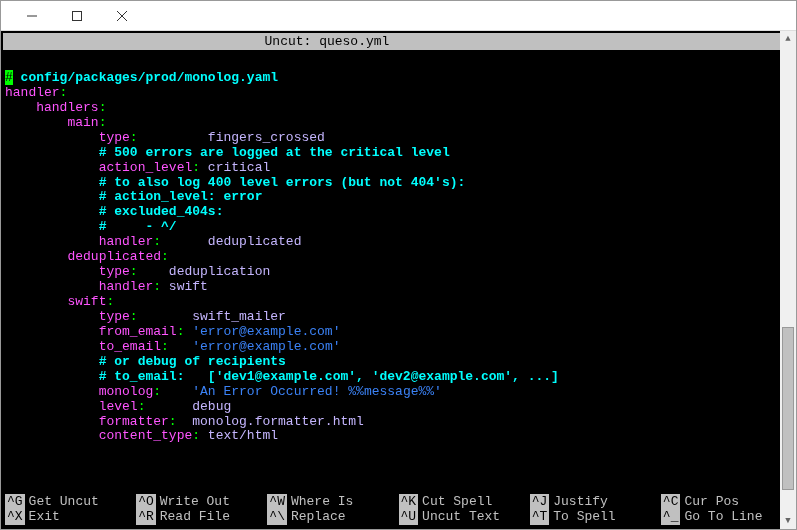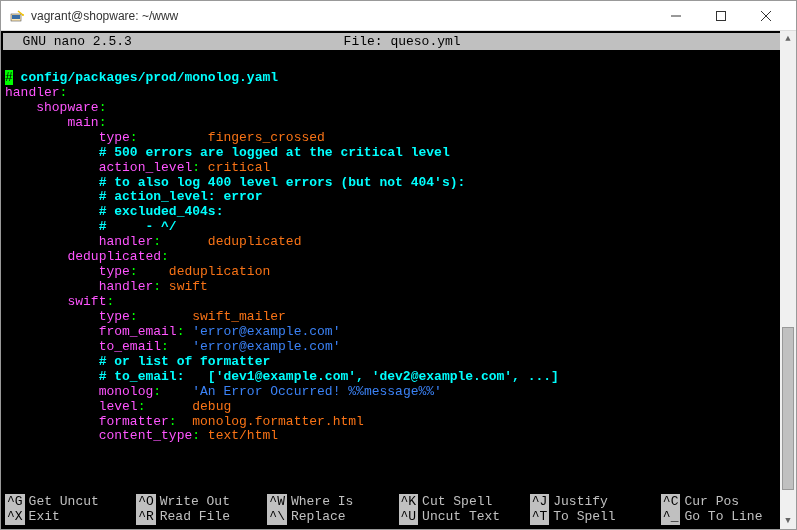--- a/index.html
+++ b/index.html
@@ -103,21 +103,21 @@
     }
     .key {
       background: #c0c0c0;
       color: #000;
       padding: 0 2px;
     }
     .c-comment { color: #00ffff; font-weight: bold; }
     .c-key { color: #ff55ff; }
     .c-green { color: #00ff00; }
     .c-yellow { color: #3b82f6; }
-    .c-white { color: #f97316; }
+    .c-white { color: #c4b5fd; }
     .cursor {
       background: #00ff00;
       color: #000;
     }
     .scrollbar {
       position: absolute;
       right: 0;
       top: 0;
       bottom: 0;
       width: 16px;
@@ -147,31 +147,20 @@
       height: 35%;
       background: #c0c0c0;
       border: 1px solid #999;
     }
   </style>
 </head>
 <body>
 
 <div class="window">
   <div class="titlebar">
-    <div class="titlebar-left">
-      <span class="titlebar-icon">
-        <svg width="16" height="16" viewBox="0 0 16 16">
-          <rect x="2" y="6" width="10" height="7" fill="#ffe9b5" stroke="#333" stroke-width="0.5"></rect>
-          <rect x="3" y="7" width="8" height="4" fill="#3a6ea5"></rect>
-          <line x1="9" y1="3" x2="14" y2="7" stroke="#f0c000" stroke-width="1.5"></line>
-          <circle cx="14" cy="7" r="1" fill="#f0c000"></circle>
-        </svg>
-      </span>
-      <span class="titlebar-title">vagrant@shopware: ~/www</span>
-    </div>
     <div class="window-controls">
       <div class="win-btn">
         <svg width="10" height="10">
             <line x1="0" y1="5" x2="10" y2="5" stroke="#333" stroke-width="1"></line>
           </svg>
       </div>
       <div class="win-btn">
         <svg width="10" height="10">
             <rect x="0.5" y="0.5" width="9" height="9" fill="none" stroke="#333" stroke-width="1"></rect>
           </svg>
@@ -179,43 +168,43 @@
       <div class="win-btn close">
         <svg width="10" height="10">
             <line x1="0" y1="0" x2="10" y2="10" stroke="#333" stroke-width="1"></line>
             <line x1="10" y1="0" x2="0" y2="10" stroke="#333" stroke-width="1"></line>
           </svg>
       </div>
     </div>
   </div>
 
   <div class="terminal">
-    <div class="nano-header"><span>  GNU nano 2.5.3</span><span style="flex:0.9"></span><span>File: queso.yml</span><span style="flex:1.4"></span></div>
+    <div class="nano-header"><span style="flex:0.9"></span><span>Uncut: queso.yml</span><span style="flex:1.4"></span></div>
 
     <div class="nano-content">
 <span><span class="cursor">#</span><span class="c-comment"> config/packages/prod/monolog.yaml</span></span>
 <span><span class="c-key">handler</span><span class="c-green">:</span></span>
-<span><span>    </span><span class="c-key">shopware</span><span class="c-green">:</span></span>
+<span><span>    </span><span class="c-key">handlers</span><span class="c-green">:</span></span>
 <span><span>        </span><span class="c-key">main</span><span class="c-green">:</span></span>
 <span><span>            </span><span class="c-key">type</span><span class="c-green">:         </span><span class="c-white">fingers_crossed</span></span>
 <span><span>            </span><span class="c-comment"># 500 errors are logged at the critical level</span></span>
 <span><span>            </span><span class="c-key">action_level</span><span class="c-green">: </span><span class="c-white">critical</span></span>
 <span><span>            </span><span class="c-comment"># to also log 400 level errors (but not 404's):</span></span>
 <span><span>            </span><span class="c-comment"># action_level: error</span></span>
 <span><span>            </span><span class="c-comment"># excluded_404s:</span></span>
 <span><span>            </span><span class="c-comment">#     - ^/</span></span>
 <span><span>            </span><span class="c-key">handler</span><span class="c-green">:      </span><span class="c-white">deduplicated</span></span>
 <span><span>        </span><span class="c-key">deduplicated</span><span class="c-green">:</span></span>
 <span><span>            </span><span class="c-key">type</span><span class="c-green">:    </span><span class="c-white">deduplication</span></span>
 <span><span>            </span><span class="c-key">handler</span><span class="c-green">: </span><span class="c-white">swift</span></span>
 <span><span>        </span><span class="c-key">swift</span><span class="c-green">:</span></span>
 <span><span>            </span><span class="c-key">type</span><span class="c-green">:       </span><span class="c-white">swift_mailer</span></span>
 <span><span>            </span><span class="c-key">from_email</span><span class="c-green">: </span><span class="c-yellow">'error@example.com'</span></span>
 <span><span>            </span><span class="c-key">to_email</span><span class="c-green">:   </span><span class="c-yellow">'error@example.com'</span></span>
-<span><span>            </span><span class="c-comment"># or list of formatter</span></span>
+<span><span>            </span><span class="c-comment"># or debug of recipients</span></span>
 <span><span>            </span><span class="c-comment"># to_email:   ['dev1@example.com', 'dev2@example.com', ...]</span></span>
 <span><span>            </span><span class="c-key">monolog</span><span class="c-green">:    </span><span class="c-yellow">'An Error Occurred! %%message%%'</span></span>
 <span><span>            </span><span class="c-key">level</span><span class="c-green">:      </span><span class="c-white">debug</span></span>
 <span><span>            </span><span class="c-key">formatter</span><span class="c-green">:  </span><span class="c-white">monolog.formatter.html</span></span>
 <span><span>            </span><span class="c-key">content_type</span><span class="c-green">: </span><span class="c-white">text/html</span></span>
 </div>
 
     <div class="nano-footer">
       <div class="shortcut">
           <span class="key">^G</span>

